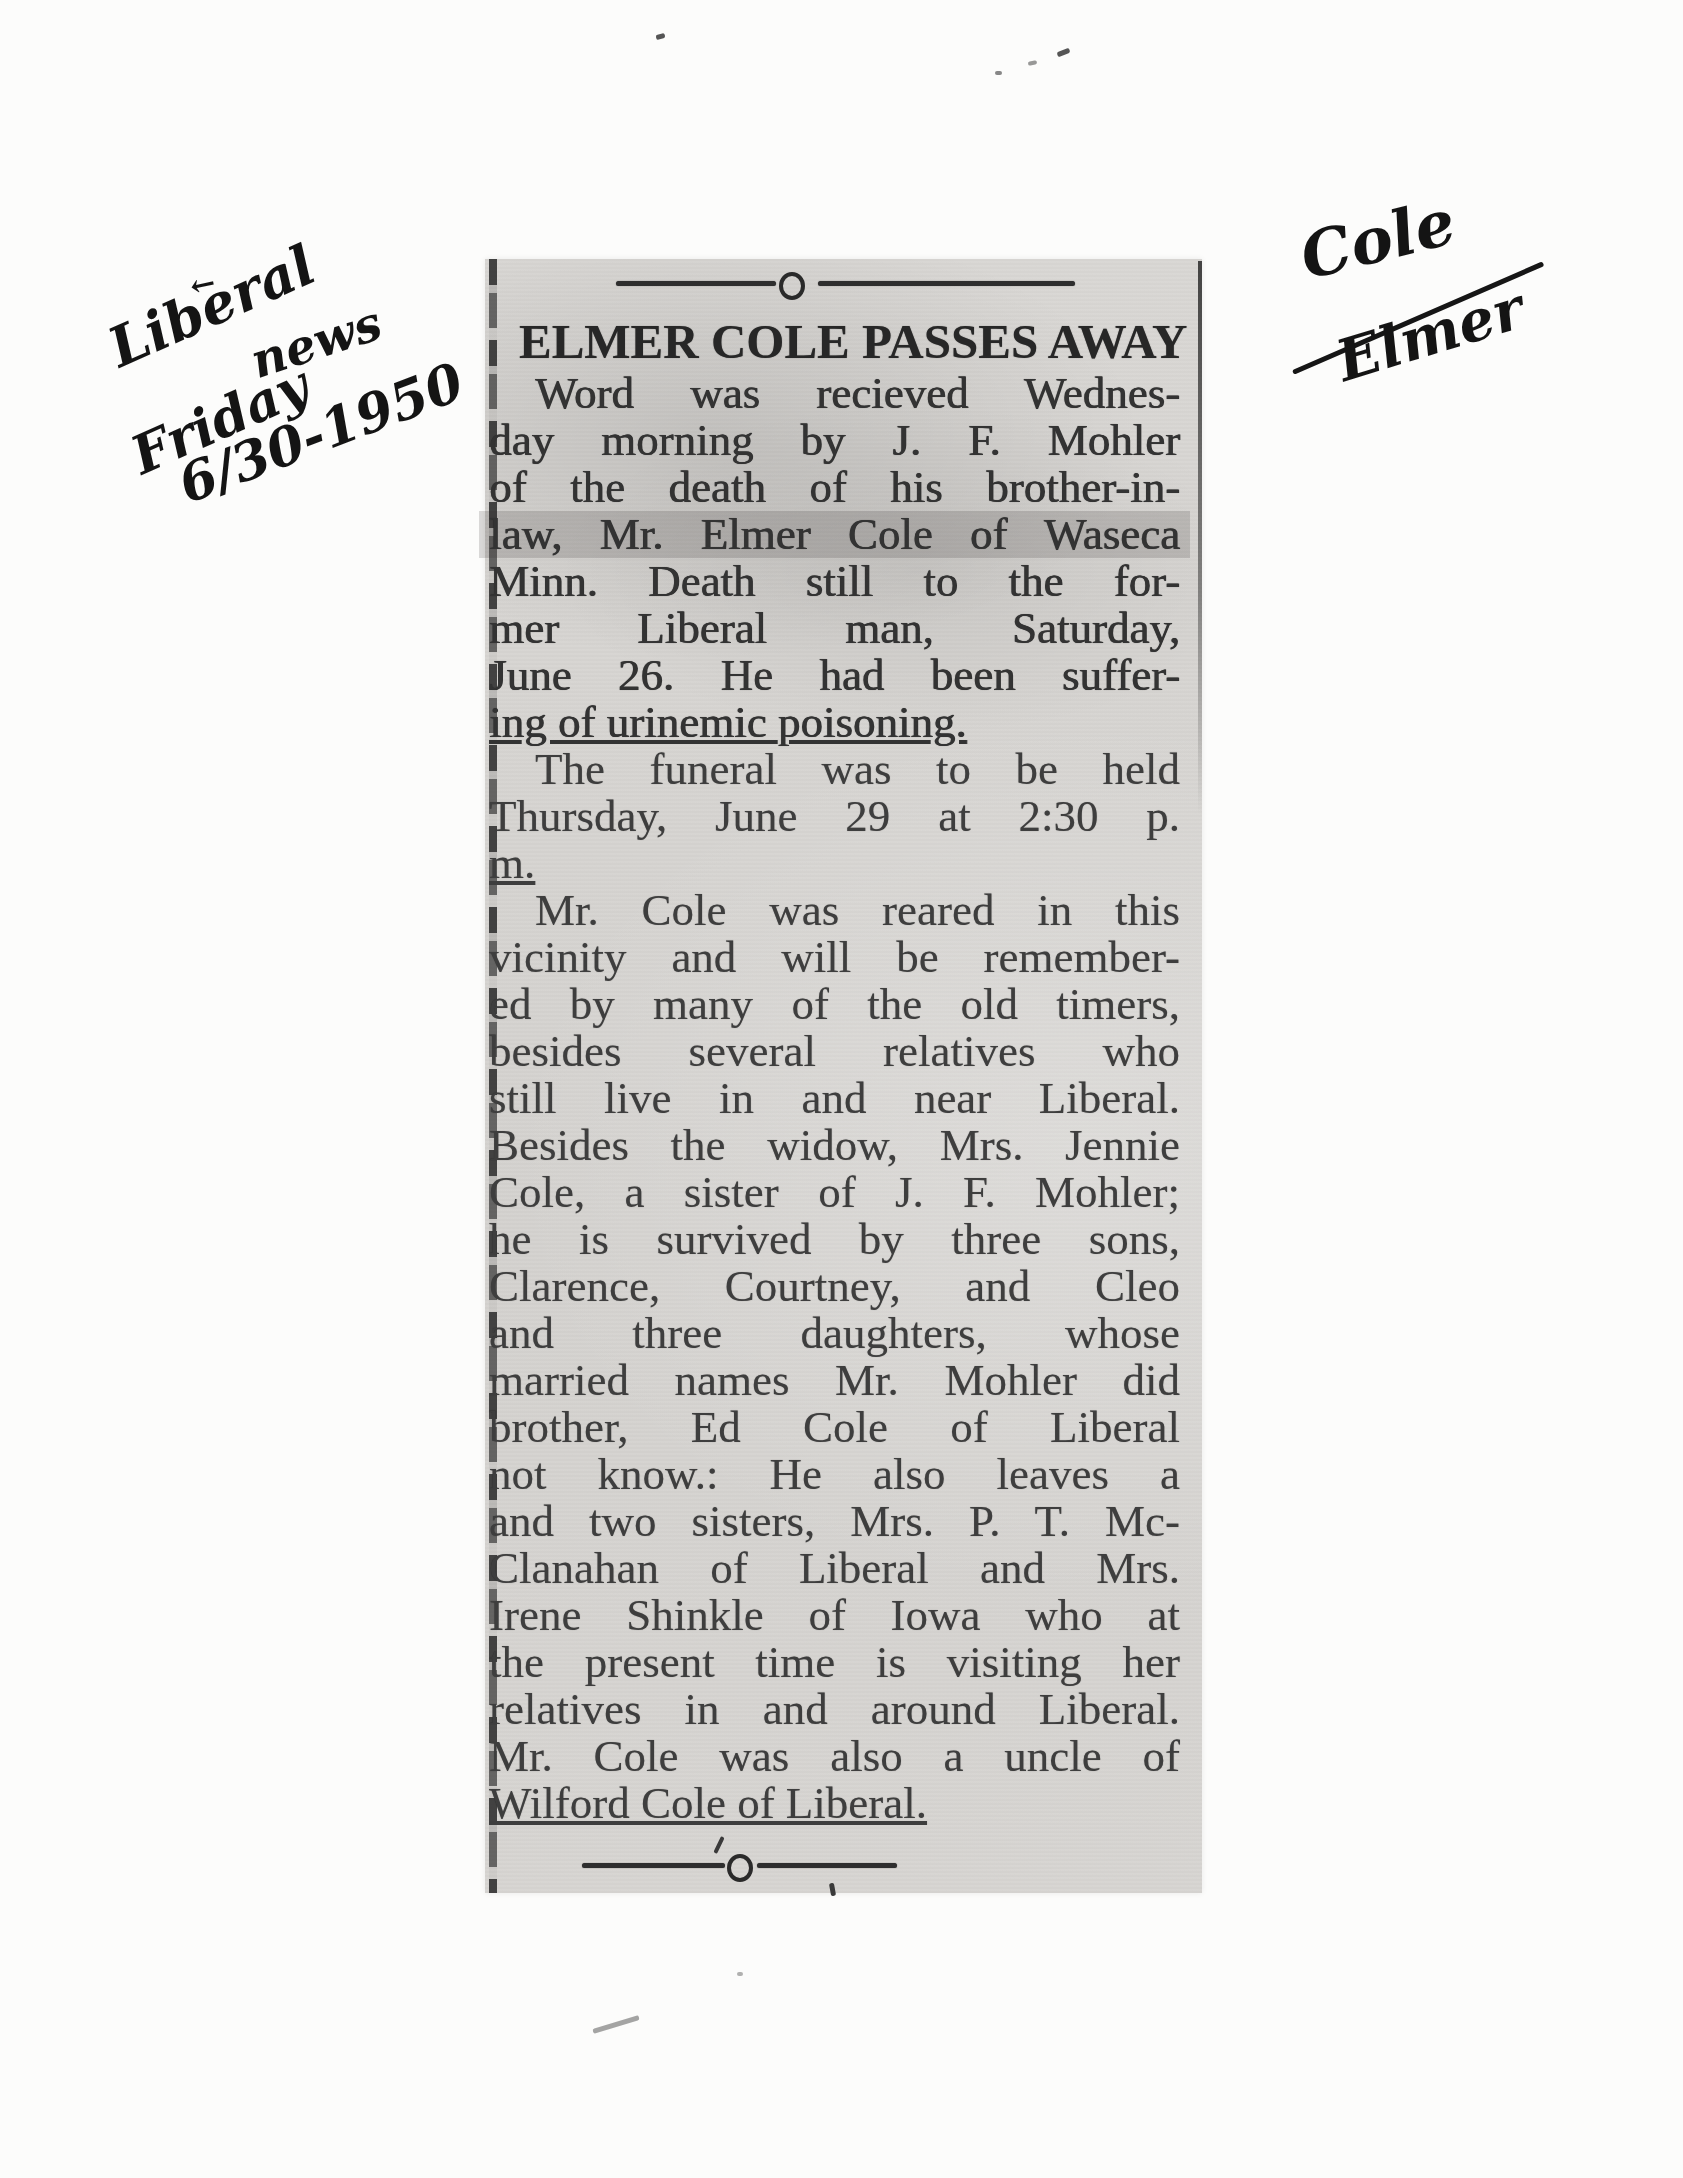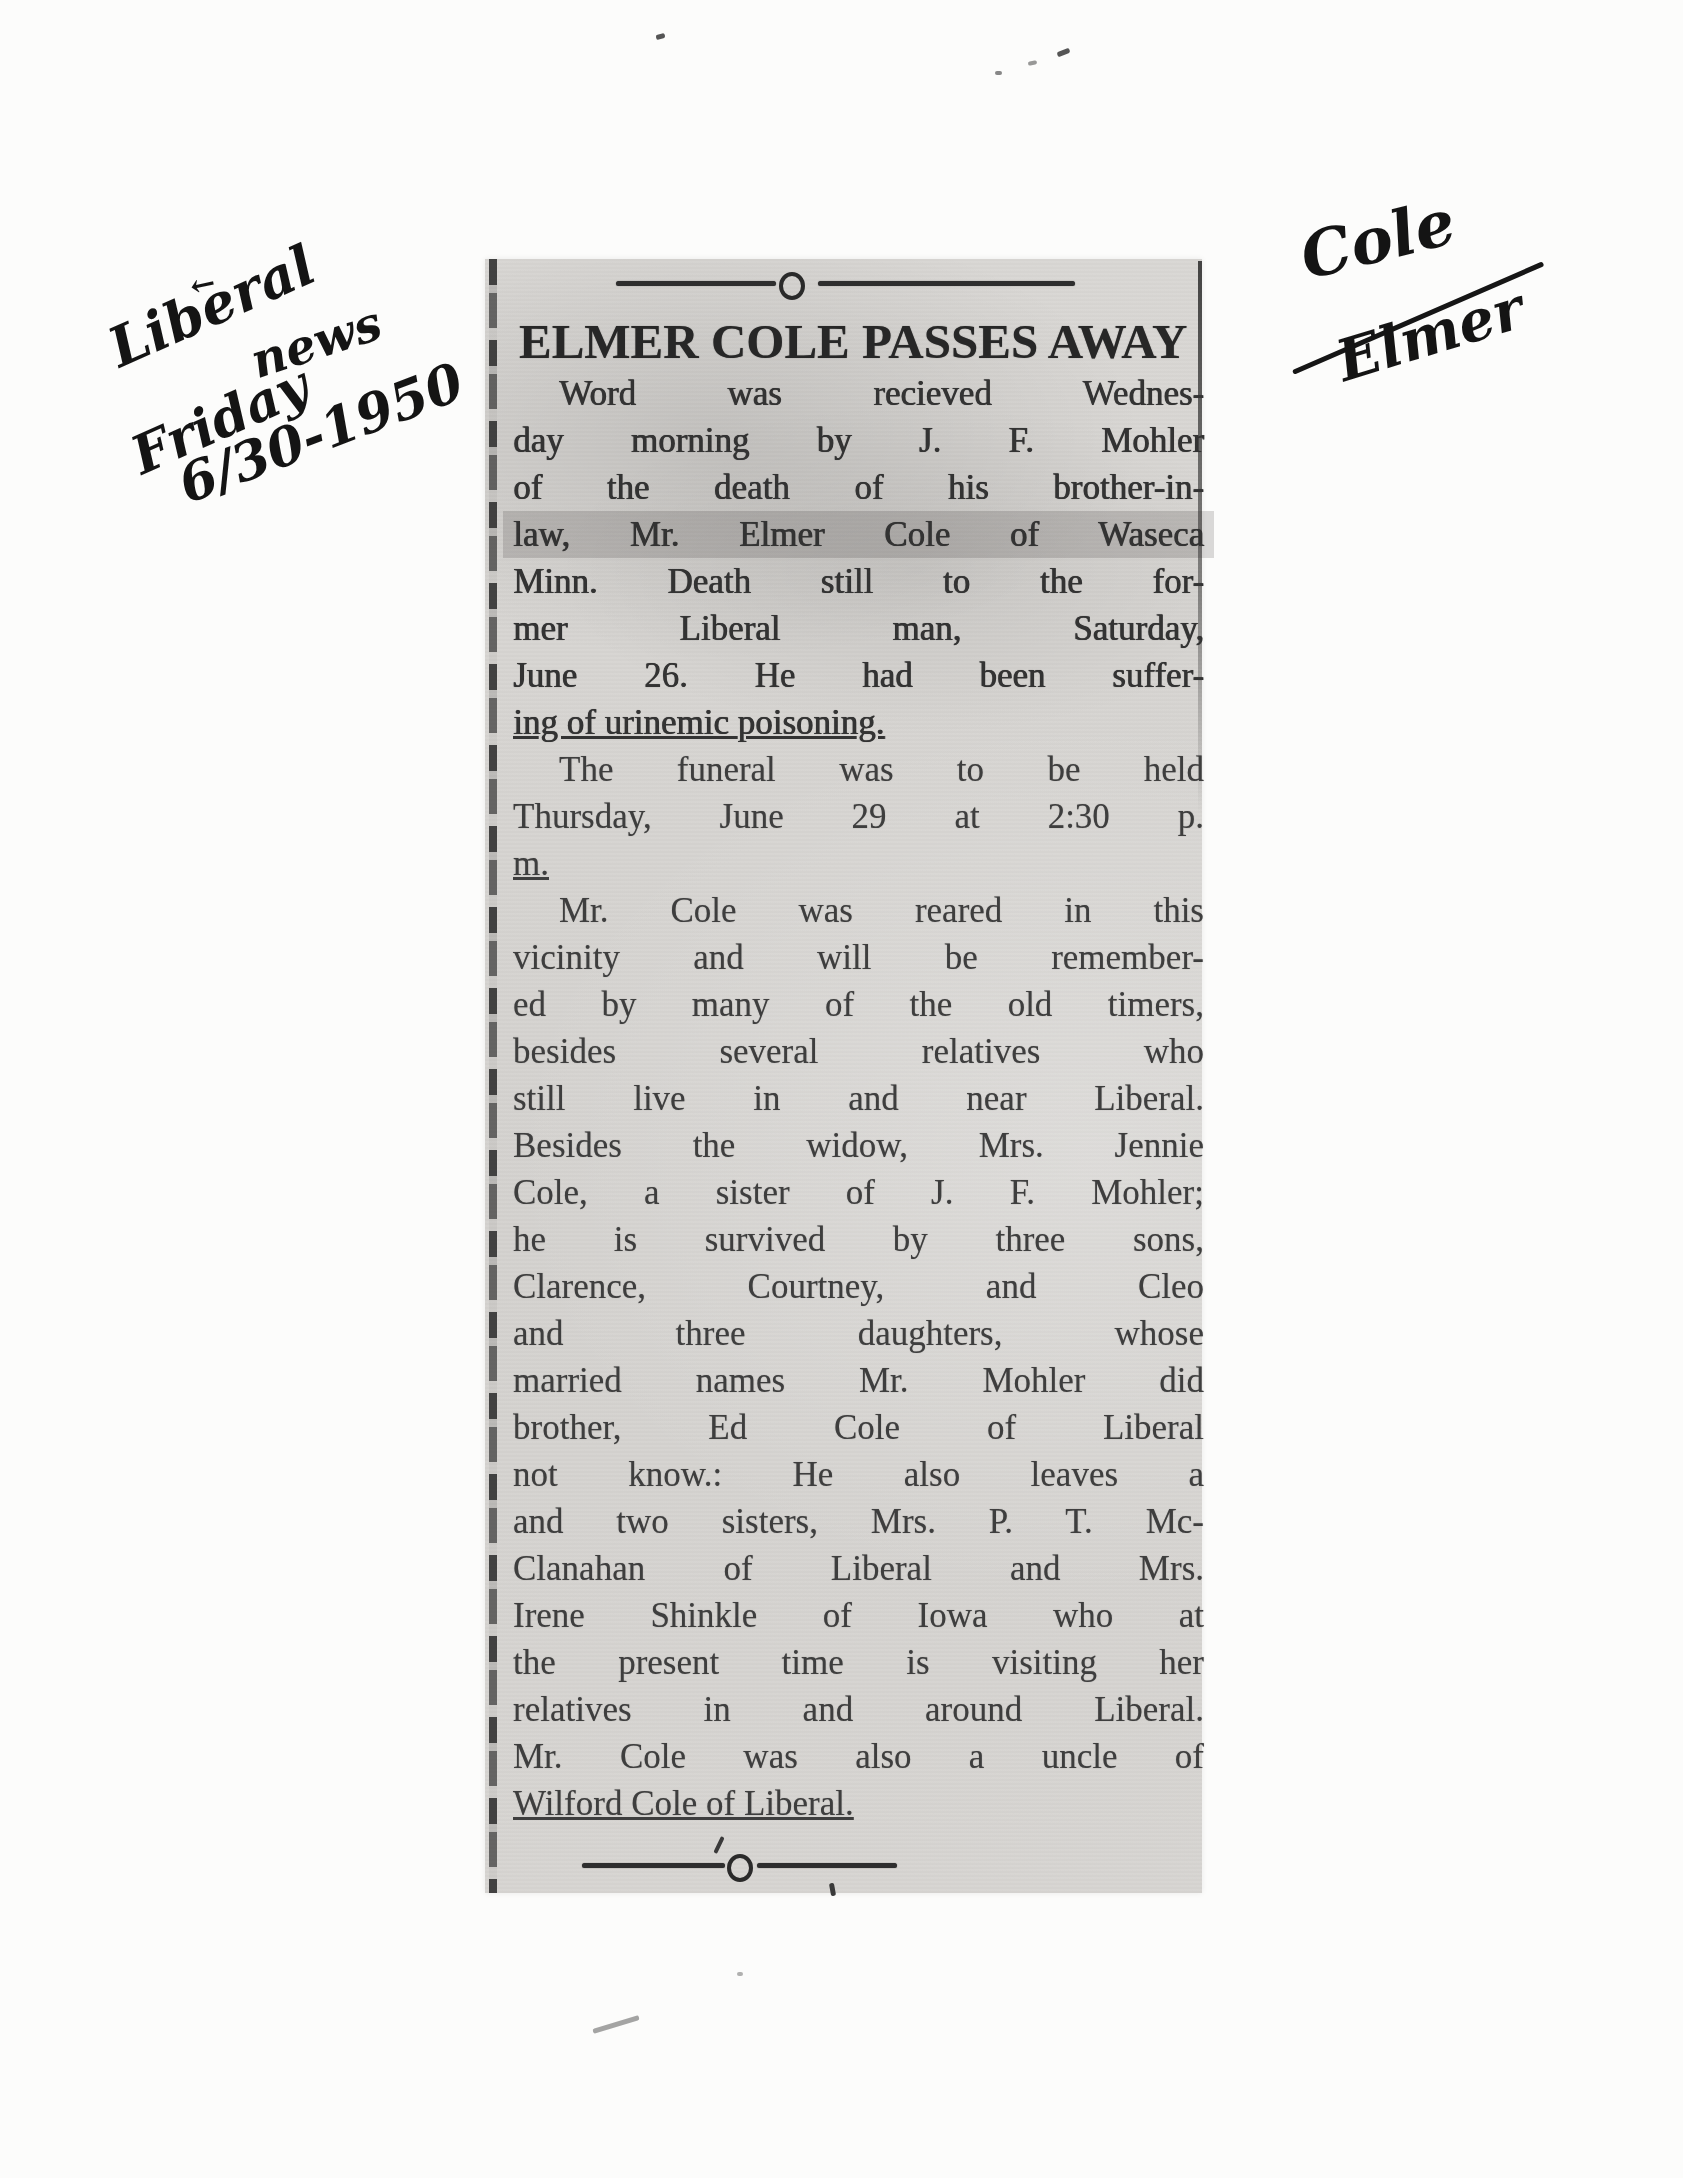--- a/index.html
+++ b/index.html
@@ -35,22 +35,22 @@
   .divider-top .seg.b{left:202px;width:257px;}
   .divider-bottom{left:97px;top:1594px;width:317px;}
   .divider-bottom .seg.a{left:0;width:143px;}
   .divider-bottom .ring{left:145px;}
   .divider-bottom .seg.b{left:175px;width:140px;}
 
   .headline{position:absolute;left:18px;top:38px;width:683px;margin:16px;
     font-size:49px;font-weight:bold;letter-spacing:0px;white-space:nowrap;color:#272727;
     text-shadow:0 0 1px rgba(0,0,0,0.5);}
 
-  .body-col{position:absolute;left:28px;top:111px;width:691px;
-    font-size:35px;line-height:47px;color:#3e3e3e;}
+  .body-col{position:absolute;left:4px;top:111px;width:691px;
+    font-size:45px;line-height:47px;color:#3e3e3e;}
   .bline{text-align:justify;text-align-last:justify;white-space:normal;
     text-shadow:0 0 1px rgba(0,0,0,0.35);}
   .bline.indent{padding-left:46px;}
   .bline.pend{text-align-last:left;text-decoration:underline;}
   .bline.heavy{color:#333;text-shadow:0.7px 0 0 currentColor, 0 0 1px rgba(0,0,0,0.4);}
   .bline.hl{background:rgba(45,43,40,0.17);box-shadow:-10px 0 0 rgba(45,43,40,0.17), 10px 0 0 rgba(45,43,40,0.17);}
 
   
   .hw{position:absolute;font-family:"DejaVu Serif", serif;font-style:italic;font-weight:bold;
       color:#141414;white-space:nowrap;transform-origin:left bottom;}

